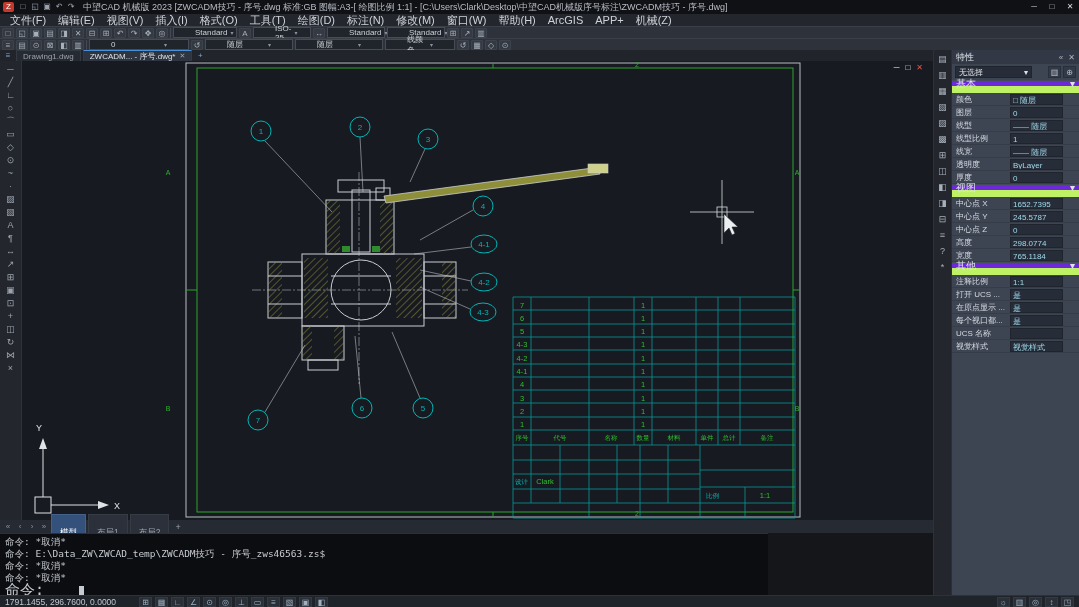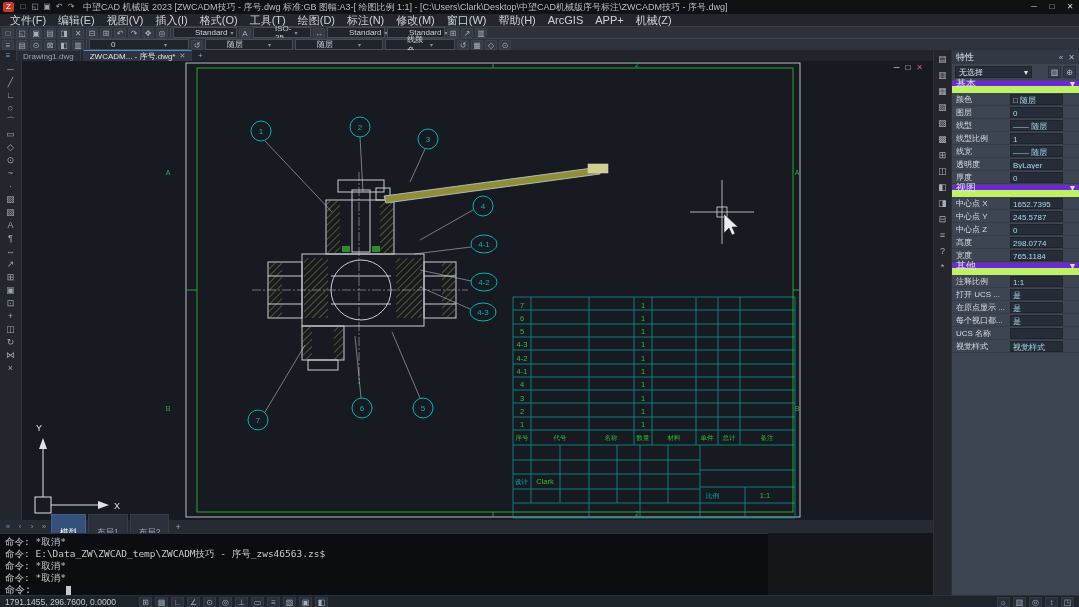--- a/index.html
+++ b/index.html
@@ -83,21 +83,21 @@
   
   #layoutbar { left:0; top:520px; width:933px; height:13px; background:#262b33; display:flex; align-items:center; padding-left:3px; gap:2px; }
   .navbtn { color:#8a929c; font-size:8px; width:10px; text-align:center; }
   .ltab { height:11px; line-height:11px; padding:12px 8px; font-size:8.5px; color:#9aa2ac; background:#2b303a; border:1px solid #363c46; }
   .ltab.active { background:#34517c; color:#ffffff; border-color:#44618c; }
   .addtab { color:#9aa2ac; font-size:9px; padding:0 4px; }
 
   
   #cmdarea { left:0; top:533px; width:768px; height:62px; background:#0b0d10; border-top:1px solid #2a2f38; padding:2px 5px; font-family:"DejaVu Sans Mono",monospace; }
   .cmdline { color:#c6cbd1; font-size:9.5px; line-height:12px; white-space:pre; }
-  #promptline { display:flex; align-items:center; color:#c6cbd1; font-size:10px; line-height:12px;gap:32px; }
+  #promptline { display:flex; align-items:center; color:#c6cbd1; font-size:15px; line-height:12px;gap:32px; }
   #caret { width:5px; height:9px; background:#c6cbd1; margin-left:3px; }
 
   
   #statusbar { left:0; top:595px; width:1079px; height:12px; background:#1f232a; border-top:1px solid #2c313a; display:flex; align-items:center; padding:0 5px; gap:3px; }
   #coords { color:#c2c8d0; font-size:8.5px; margin-right:20px; }
   .sbicon { width:13px; height:10px; line-height:10px; text-align:center; font-size:8px; color:#9fb0c0; background:#2a2f38; border:1px solid #343a44; }
   #sb-spacer { flex:1; }
 </style>
 </head>
 <body>

